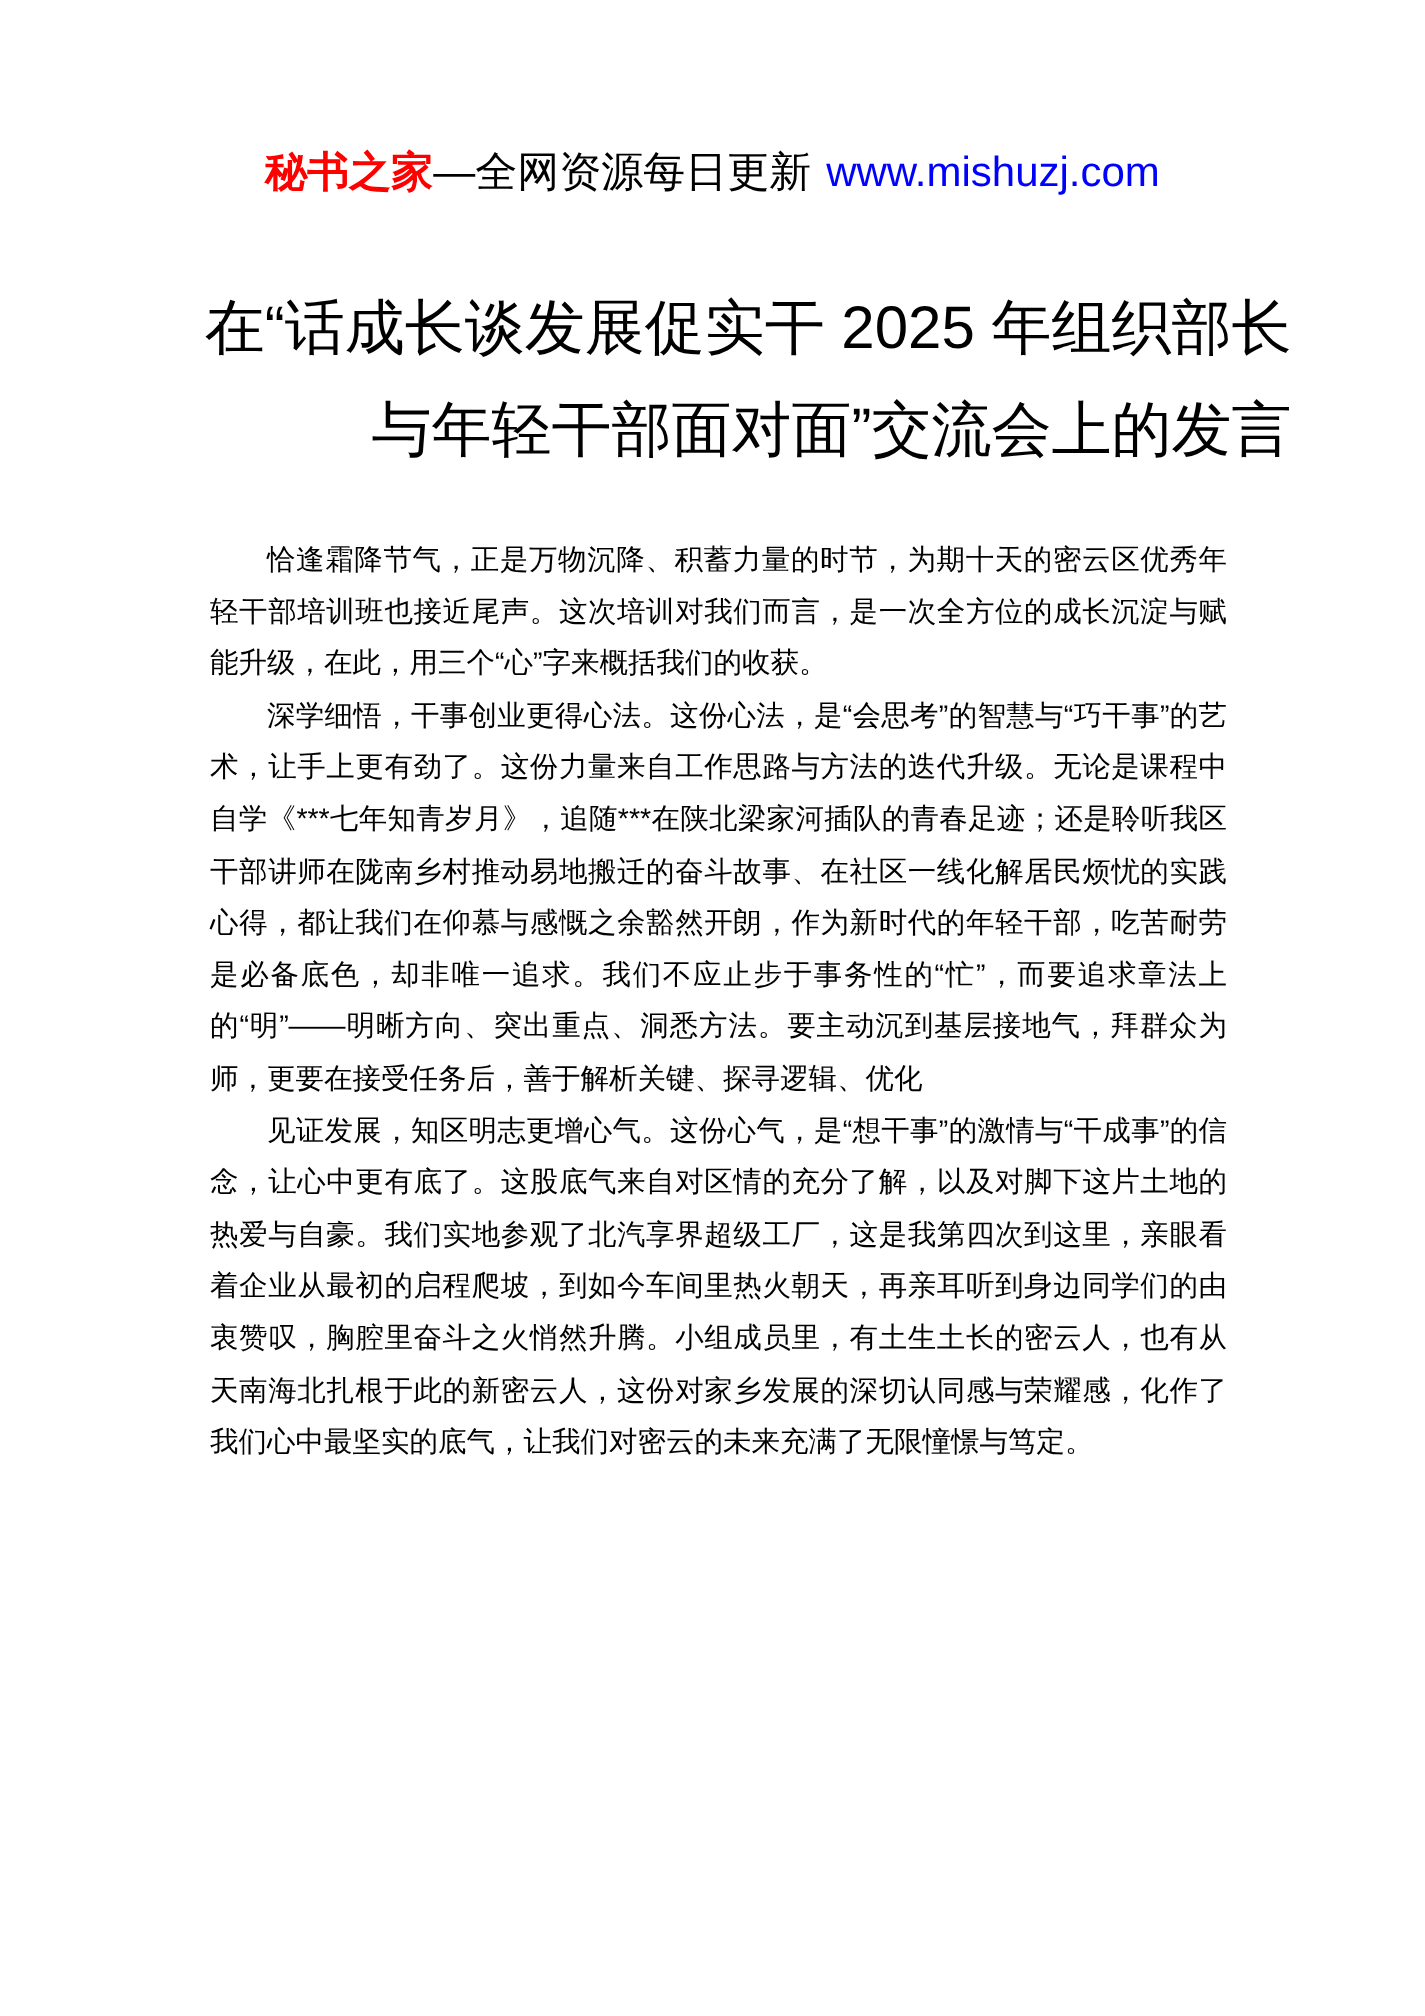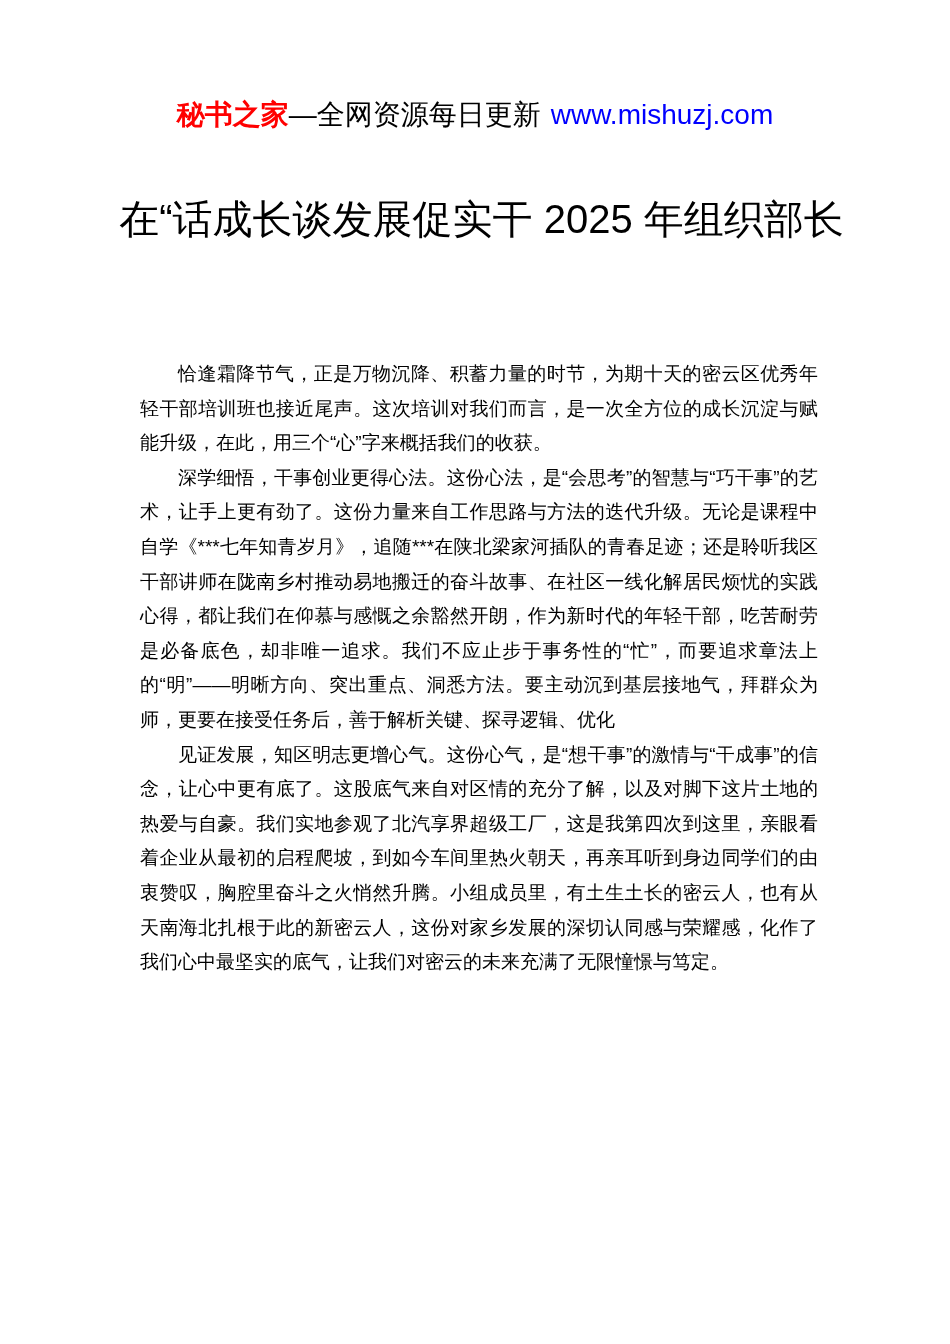--- a/index.html
+++ b/index.html
@@ -35,23 +35,23 @@
     color: #000000;
   }
   .site-header .url {
     color: #0000ff;
     margin-left: 10px;
   }
   .doc-title {
     position: absolute;
     top: 173px;
     left: 75px;
-    right: 62px;
+    right: 89px;
     margin: 0;
-    text-align: center;
+    text-align: right;
     font-size: 40px;
     font-weight: 400;
     line-height: 68px;
     color: #000000;
   }
   .doc-title .title-line {
     display: block;
   }
   .doc-body {
     position: absolute;
@@ -75,20 +75,21 @@
 <body>
 
 <div class="page">
 
   <div class="site-header">
     <span class="brand" style="color: rgb(255, 0, 0);">秘书之家</span><span class="tagline" style="color: rgb(0, 0, 0);">—全网资源每日更新</span><span class="url" style="color: rgb(0, 0, 255);">www.mishuzj.com</span>
   </div>
 
   <h1 class="doc-title">
     <span class="title-line">在“话成长谈发展促实干 2025 年组织部长</span>
+    <span class="title-line">与年轻干部面对面”交流会上的发言</span>
   </h1>
 
   <div class="doc-body">
     <p>恰逢霜降节气，正是万物沉降、积蓄力量的时节，为期十天的密云区优秀年轻干部培训班也接近尾声。这次培训对我们而言，是一次全方位的成长沉淀与赋能升级，在此，用三个“心”字来概括我们的收获。</p>
     <p>深学细悟，干事创业更得心法。这份心法，是“会思考”的智慧与“巧干事”的艺术，让手上更有劲了。这份力量来自工作思路与方法的迭代升级。无论是课程中自学《***七年知青岁月》，追随***在陕北梁家河插队的青春足迹；还是聆听我区干部讲师在陇南乡村推动易地搬迁的奋斗故事、在社区一线化解居民烦忧的实践心得，都让我们在仰慕与感慨之余豁然开朗，作为新时代的年轻干部，吃苦耐劳是必备底色，却非唯一追求。我们不应止步于事务性的“忙”，而要追求章法上的“明”——明晰方向、突出重点、洞悉方法。要主动沉到基层接地气，拜群众为师，更要在接受任务后，善于解析关键、探寻逻辑、优化</p>
     <p>见证发展，知区明志更增心气。这份心气，是“想干事”的激情与“干成事”的信念，让心中更有底了。这股底气来自对区情的充分了解，以及对脚下这片土地的热爱与自豪。我们实地参观了北汽享界超级工厂，这是我第四次到这里，亲眼看着企业从最初的启程爬坡，到如今车间里热火朝天，再亲耳听到身边同学们的由衷赞叹，胸腔里奋斗之火悄然升腾。小组成员里，有土生土长的密云人，也有从天南海北扎根于此的新密云人，这份对家乡发展的深切认同感与荣耀感，化作了我们心中最坚实的底气，让我们对密云的未来充满了无限憧憬与笃定。</p>
   </div>
 
 </div>
 

